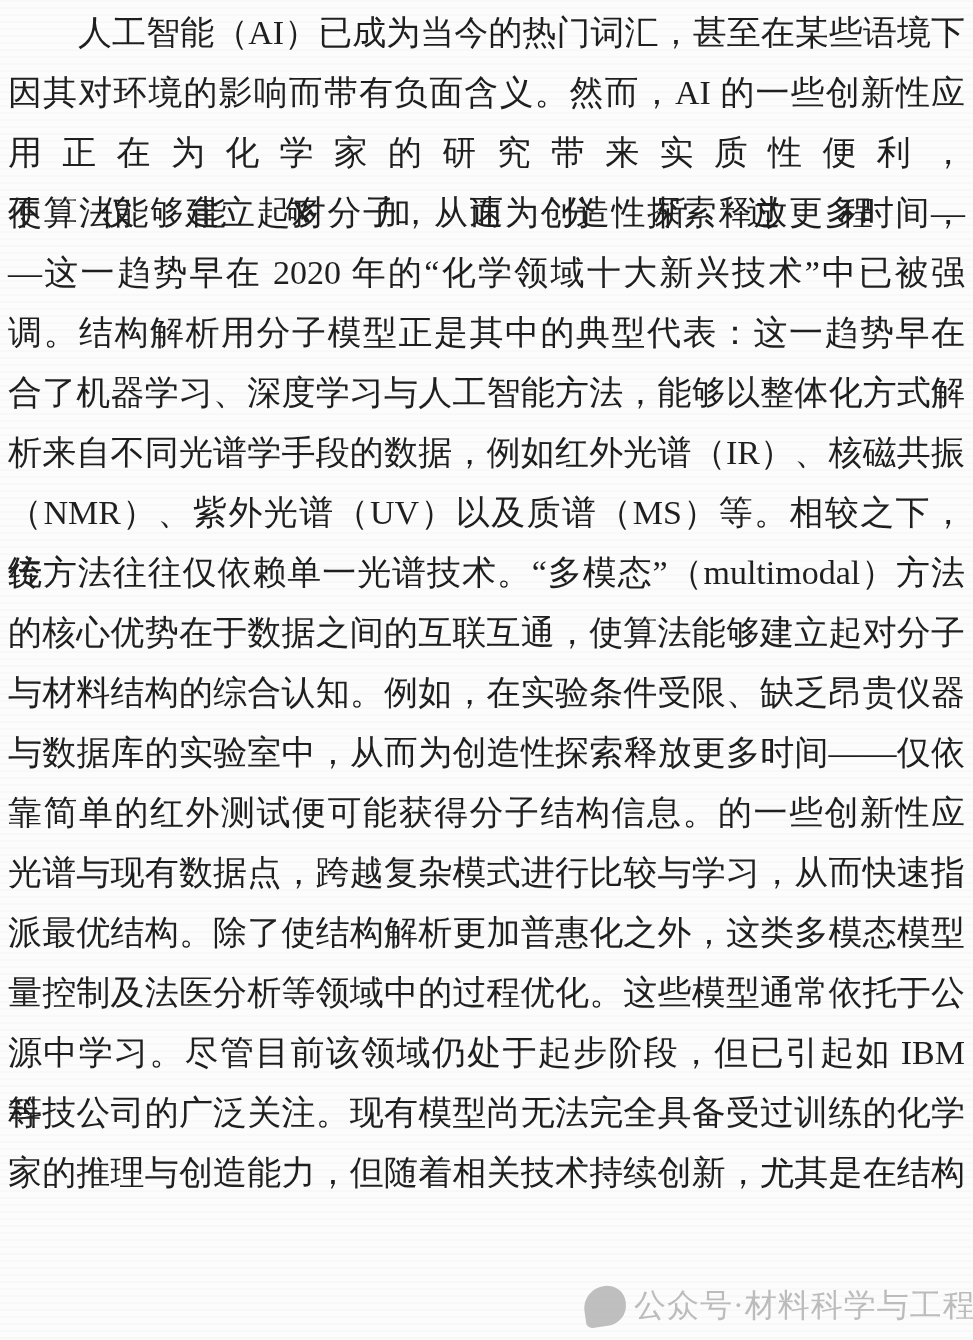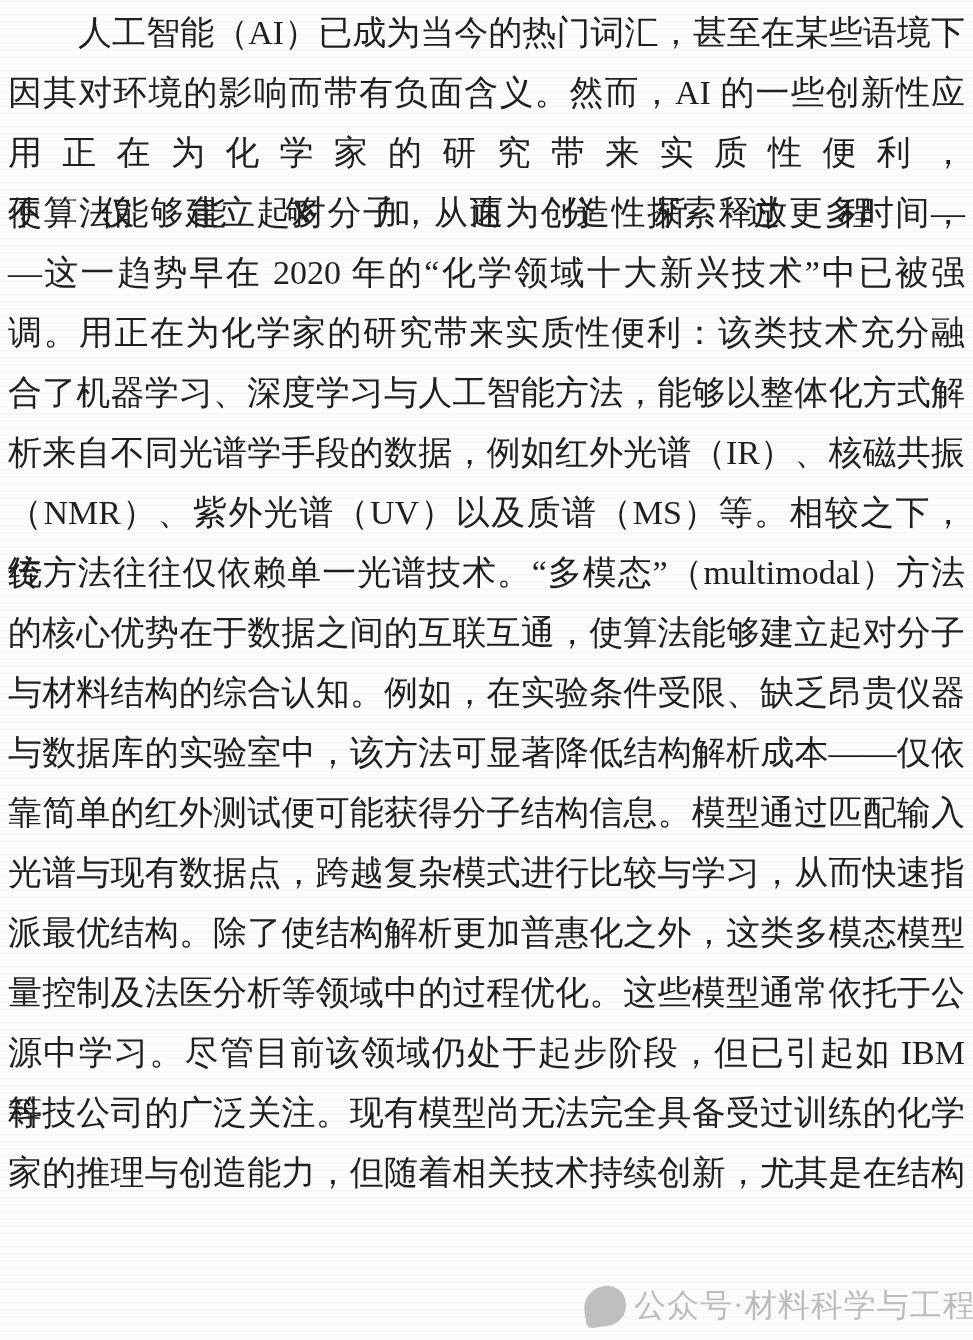--- a/index.html
+++ b/index.html
@@ -79,29 +79,29 @@
     <span class="watermark-logo"></span>
     <span class="watermark-text">公众号·材料科学与工程</span>
   </div>
 
   <div class="text-block">
       <div class="line first">人工智能（AI）已成为当今的热门词汇，甚至在某些语境下</div>
       <div class="line">因其对环境的影响而带有负面含义。然而，AI 的一些创新性应</div>
       <div class="line">用正在为化学家的研究带来实质性便利，不仅能够加速分析过程，</div>
       <div class="line">使算法能够建立起对分子，从而为创造性探索释放更多时间—</div>
       <div class="line">—这一趋势早在 2020 年的“化学领域十大新兴技术”中已被强</div>
-      <div class="line">调。用正在为化学家的研究带来实质性便利：该类技术充分融</div>
+      <div class="line">调。结构解析用分子模型正是其中的典型代表：这一趋势早在</div>
       <div class="line">合了机器学习、深度学习与人工智能方法，能够以整体化方式解</div>
       <div class="line">析来自不同光谱学手段的数据，例如红外光谱（IR）、核磁共振</div>
       <div class="line">（NMR）、紫外光谱（UV）以及质谱（MS）等。相较之下，传</div>
       <div class="line">统方法往往仅依赖单一光谱技术。“多模态”（multimodal）方法</div>
       <div class="line">的核心优势在于数据之间的互联互通，使算法能够建立起对分子</div>
       <div class="line">与材料结构的综合认知。例如，在实验条件受限、缺乏昂贵仪器</div>
-      <div class="line">与数据库的实验室中，该方法可显著降低结构解析成本——仅依</div>
-      <div class="line">靠简单的红外测试便可能获得分子结构信息。模型通过匹配输入</div>
+      <div class="line">与数据库的实验室中，从而为创造性探索释放更多时间——仅依</div>
+      <div class="line">靠简单的红外测试便可能获得分子结构信息。的一些创新性应</div>
       <div class="line">光谱与现有数据点，跨越复杂模式进行比较与学习，从而快速指</div>
       <div class="line">派最优结构。除了使结构解析更加普惠化之外，这类多模态模型</div>
       <div class="line">量控制及法医分析等领域中的过程优化。这些模型通常依托于公</div>
       <div class="line">源中学习。尽管目前该领域仍处于起步阶段，但已引起如 IBM 等</div>
       <div class="line">科技公司的广泛关注。现有模型尚无法完全具备受过训练的化学</div>
       <div class="line">家的推理与创造能力，但随着相关技术持续创新，尤其是在结构</div>
     </div>
 
 </div>
 

